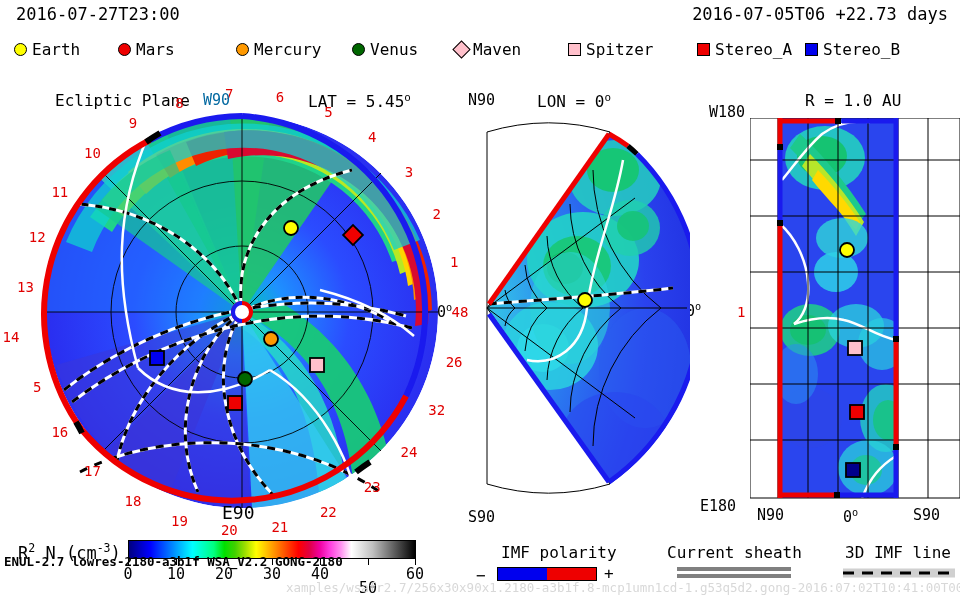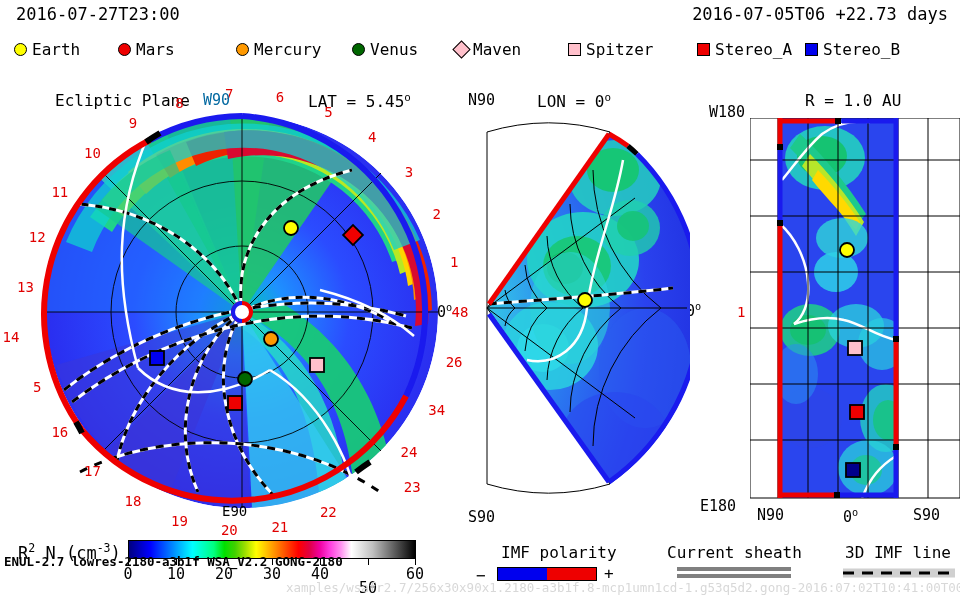--- a/index.html
+++ b/index.html
@@ -209,29 +209,29 @@
       <div class="txt hourlab" style="position: absolute; left: 25.474px; top: 286.692px; transform: translate(-50%, -50%);">13</div>
       <div class="txt hourlab" style="position: absolute; left: 11px; top: 337.308px; transform: translate(-50%, -50%);">14</div>
       <div class="txt hourlab" style="position: absolute; left: 37.147px; top: 386.56px; transform: translate(-50%, -50%);">5</div>
       <div class="txt hourlab" style="position: absolute; left: 59.8637px; top: 431.793px; transform: translate(-50%, -50%);">16</div>
       <div class="txt hourlab" style="position: absolute; left: 92.3993px; top: 470.567px; transform: translate(-50%, -50%); text-align: center;">17</div>
       <div class="txt hourlab" style="position: absolute; left: 133px; top: 500.794px; transform: translate(-50%, -50%);">18</div>
       <div class="txt hourlab" style="position: absolute; left: 179.477px; top: 520.842px; transform: translate(-50%, -50%);">19</div>
       <div class="txt hourlab" style="position: absolute; left: 229.324px; top: 529.631px; transform: translate(-50%, -50%);">20</div>
       <div class="txt hourlab" style="position: absolute; left: 279.855px; top: 526.688px; transform: translate(-50%, -50%);">21</div>
       <div class="txt hourlab" style="position: absolute; left: 328.345px; top: 512.171px; transform: translate(-50%, -50%);">22</div>
-      <div class="txt hourlab" style="position: absolute; left: 372.181px; top: 486.863px; transform: translate(-50%, -50%); margin-left: 40px;">23</div>
+      <div class="txt hourlab" style="position: absolute; left: 372.181px; top: 486.863px; transform: translate(-50%, -50%);">23</div>
       <div class="txt hourlab" style="position: absolute; left: 408.998px; top: 452.128px; transform: translate(-50%, -50%);">24</div>
-      <div class="txt hourlab" style="position: absolute; left: 436.812px; top: 409.838px; transform: translate(-50%, -50%);">34</div>
+      <div class="txt hourlab" style="position: absolute; left: 436.812px; top: 409.838px; transform: translate(-50%, -50%);">32</div>
       <div class="txt hourlab" style="position: absolute; left: 454.124px; top: 362.274px; transform: translate(-50%, -50%);">26</div>
       <div class="txt hourlab" style="position: absolute; left: 460px; top: 312px; transform: translate(-50%, -50%);">48</div>
     </div>
 
   <div class="abs txt" style="left:203px;top:93px;font-size:15px;color:#0369a1;">W90</div>
-  <div class="abs txt" style="left:222px;top:504px;font-size:14px;color:#000;">E90</div>
+  <div class="abs txt" style="left:222px;top:504px;font-size:18px;color:#000;">E90</div>
   <div class="abs txt" style="left:437px;top:303px;font-size:15px;color:#000;"><span>0</span><sup>o</sup></div>
 
   <div class="abs txt axlab" style="left:468px;top:93px;">N90</div>
   <div class="abs txt axlab" style="left:468px;top:510px;">S90</div>
   <div class="abs txt panel-title" style="left:537px;top:93px;"><span>LON = 0</span><sup>o</sup></div>
   <div class="abs txt axlab" style="left:686px;top:302px;"><span>0</span><sup>o</sup></div>
 
   <svg class="abs" style="left:465px;top:108px;" width="225" height="400">
     <defs>
       <clipPath id="wedgeClip">

